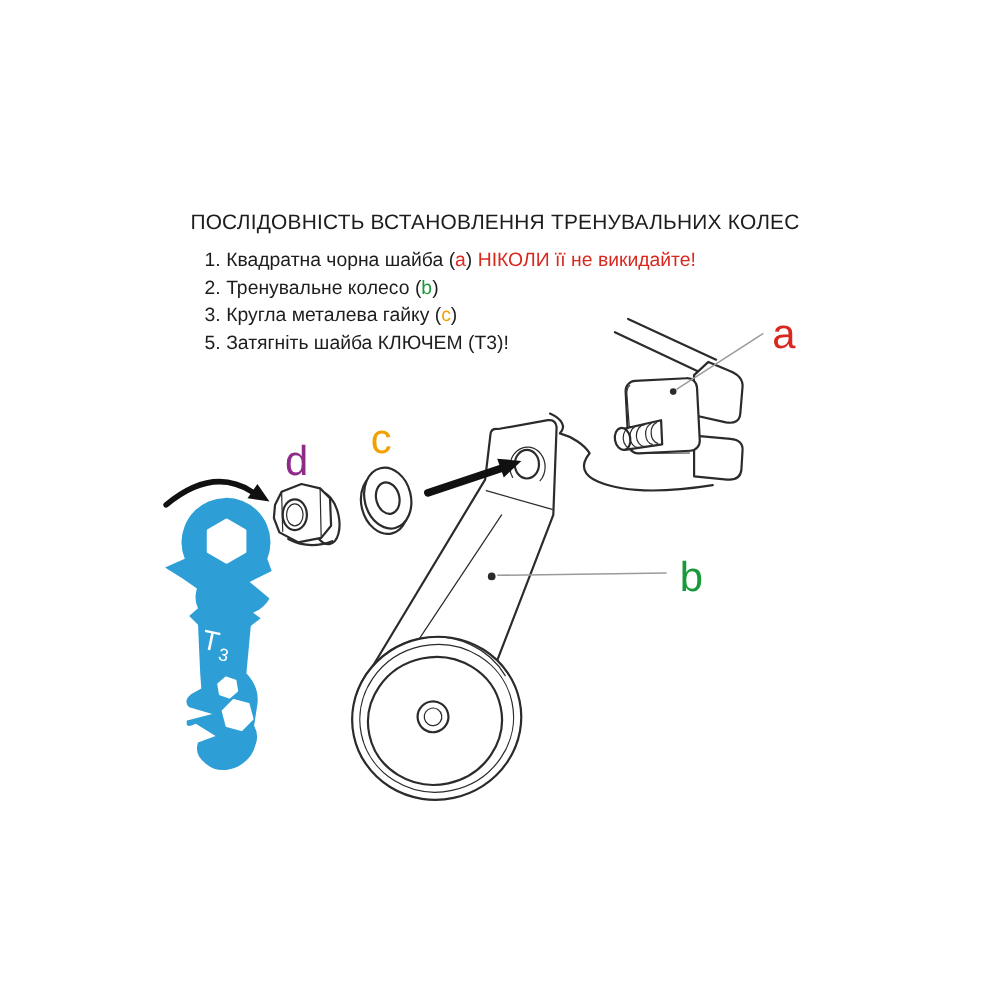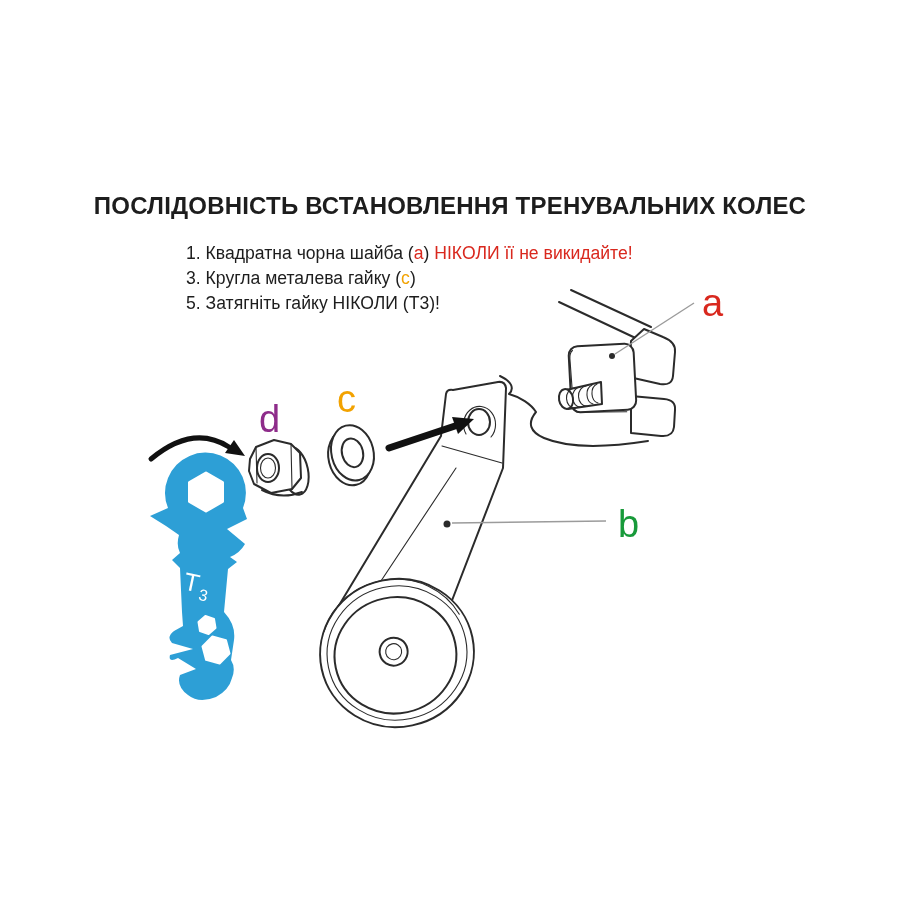--- a/index.html
+++ b/index.html
@@ -1,20 +1,20 @@
 <!DOCTYPE html>
 <html><head>
 <meta charset="utf-8">
 <style>
   html,body{margin:0;padding:0;background:#fff;}
   .page{position:relative;width:900px;height:900px;background:#fff;overflow:hidden;
         font-family:"Liberation Sans",sans-serif;color:#1d1d1d;}
   .title{position:absolute;top:192px;left:0;width:100%;text-align:center;
-         font-size:24px;font-weight:bold;letter-spacing:.2px;}
-  .steps{position:absolute;top:241px;left:186px;font-size:17.6px;line-height:25px;}
+         font-size:19px;font-weight:normal;letter-spacing:.2px;}
+  .steps{position:absolute;top:224px;left:186px;font-size:17.6px;line-height:25px;}
   .step{white-space:nowrap;}
   .c-a{color:#d9281e;}
   .c-b{color:#189a3a;}
   .c-c{color:#f2a200;}
   .c-d{color:#8e2c8a;}
   .warn{color:#d9281e;}
   svg.diagram{position:absolute;left:0;top:0;}
   .ln{stroke:#2b2b2b;stroke-width:2;fill:none;stroke-linecap:round;stroke-linejoin:round;}
   .lnf{stroke:#2b2b2b;stroke-width:2;fill:#fff;stroke-linecap:round;stroke-linejoin:round;}
   .thin{stroke:#2b2b2b;stroke-width:1.1;fill:none;stroke-linecap:round;stroke-linejoin:round;}
@@ -24,22 +24,23 @@
 </style>
 </head>
 <body>
 
 <div class="page">
 
   <div class="title">ПОСЛІДОВНІСТЬ ВСТАНОВЛЕННЯ ТРЕНУВАЛЬНИХ КОЛЕС</div>
 
   <div class="steps">
     <div class="step"><span>1.</span><span> Квадратна чорна шайба (</span><span class="c-a">a</span><span>) </span><span class="warn">НІКОЛИ її не викидайте!</span></div>
+    <div class="step"><span>2.</span><span> Тренувальне колесо (</span><span class="c-b">b</span><span>)</span></div>
     <div class="step"><span>3.</span><span> Кругла металева гайку (</span><span class="c-c">c</span><span>)</span></div>
-    <div class="step"><span>5.</span><span> Затягніть гайку НІКОЛИ (Т3)!</span></div>
+    <div class="step"><span>5.</span><span> Затягніть шайба КЛЮЧЕМ (Т3)!</span></div>
   </div>
 
   <svg class="diagram" width="900" height="900" viewBox="0 0 900 900">
 
     <g>
       <path class="ln" d="M571,290 L651,327"></path>
       <path class="ln" d="M559,302 L644,342"></path>
       <path class="lnf" d="M644,329 L663,337 Q676,342 675,352 L673,376 Q672,386 660,384 L629,377 L631,341 Z"></path>
       <path class="lnf" d="M631,396 L664,399 Q676,400 675,410 L674,427 Q673,437 661,436 L631,433 Z"></path>
       <path class="ln" d="M500,376 C511,381 515,388 509,394 C520,397 531,404 536,412 C527,423 530,432 544,438 C570,449 610,447 648,441"></path>

